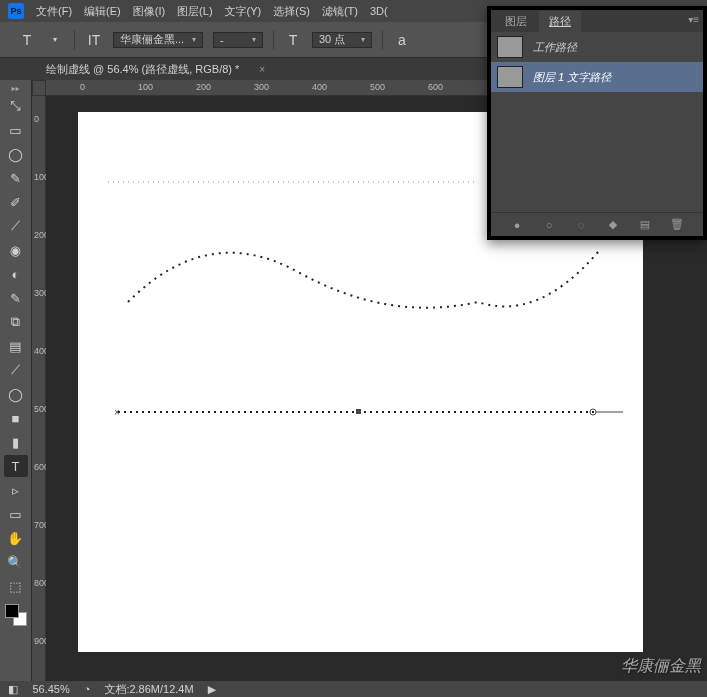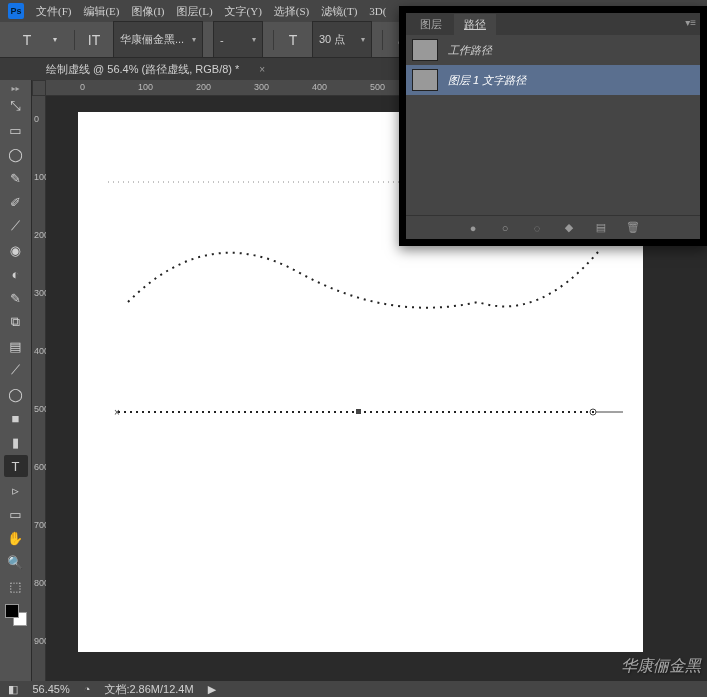--- a/index.html
+++ b/index.html
@@ -1,45 +1,45 @@
 <!DOCTYPE html>
 <html><head>
 <meta charset="utf-8">
 <style>
 * { box-sizing: border-box; margin: 0; padding: 0; font-family: "Microsoft YaHei", sans-serif; }
 body { background: #535353; width: 707px; height: 697px; overflow: hidden; position: relative; color: #d0d0d0; font-size: 11px; }
 .menubar { height: 22px; background: #454545; display: flex; align-items: center; padding-left: 8px; gap: 12px; }
 .ps-logo { width: 16px; height: 16px; background: #1473e6; border-radius: 2px; display: flex; align-items: center; justify-content: center; font-size: 9px; font-weight: bold; color: #001e36; }
-.menu-item { color: #d0d0d0; cursor: default; font-family: Liberation Serif, serif; }
+.menu-item { color: #d0d0d0; cursor: default; }
 .win-controls { position: absolute; right: 6px; top: 4px; display: flex; gap: 2px; }
 .win-btn { width: 12px; height: 10px; display: flex; align-items: center; justify-content: center; font-size: 10px; color: #999; }
 .optionsbar { height: 36px; background: #535353; border-bottom: 1px solid #2a2a2a; display: flex; align-items: center; padding-left: 18px; gap: 10px; }
 .opt-icon { width: 18px; height: 18px; display: flex; align-items: center; justify-content: center; color: #d0d0d0; font-size: 14px; }
 .divider { width: 1px; height: 20px; background: #3a3a3a; }
-.dropdown { background: #3f3f3f; border: 1px solid #2a2a2a; height: 37px; display: flex; align-items: center; padding: 0 6px; color: #d0d0d0; font-size: 11px; min-width: 90px; justify-content: space-between; }
+.dropdown { background: #3f3f3f; border: 1px solid #2a2a2a; height: 16px; display: flex; align-items: center; padding: 0 6px; color: #d0d0d0; font-size: 11px; min-width: 90px; justify-content: space-between; }
 .dropdown .arrow { font-size: 8px; color: #aaa; }
 .doc-tab-bar { height: 22px; background: #3a3a3a; display: flex; align-items: center; padding-left: 38px; }
 .doc-tab { padding: 3px 8px; color: #d0d0d0; font-size: 11px; display: flex; align-items: center; gap: 20px; }
 .doc-tab .close { font-size: 10px; color: #999; }
 .workspace { position: absolute; top: 80px; left: 0; right: 0; bottom: 16px; background: #535353; }
 .toolbox { position: absolute; left: 0; top: 0; bottom: 0; width: 32px; background: #535353; border-right: 1px solid #2a2a2a; display: flex; flex-direction: column; align-items: center; padding-top: 4px; }
 .toolbox .expand { height: 10px; font-size: 8px; color: #aaa; }
 .tool { width: 24px; height: 22px; display: flex; align-items: center; justify-content: center; color: #d0d0d0; font-size: 13px; border-radius: 2px; margin: 1px 0; }
 .tool.active { background: #2d2d2d; }
 .color-swatch { width: 22px; height: 22px; position: relative; margin-top: 6px; }
 .fg { position: absolute; width: 14px; height: 14px; background: #000; border: 1px solid #999; left: 0; top: 0; }
 .bg { position: absolute; width: 14px; height: 14px; background: #fff; border: 1px solid #999; right: 0; bottom: 0; }
 .ruler-h { position: absolute; left: 46px; right: 0; top: 0; height: 16px; background: #4a4a4a; border-bottom: 1px solid #333; font-size: 9px; color: #bbb; }
 .ruler-h .tick { position: absolute; top: 2px; }
 .ruler-v { position: absolute; left: 32px; top: 16px; bottom: 0; width: 14px; background: #4a4a4a; border-right: 1px solid #333; font-size: 9px; color: #bbb; }
 .ruler-v .tick { position: absolute; left: 2px; }
 .canvas-area { position: absolute; left: 46px; top: 16px; right: 0; bottom: 0; background: #2a2a2a; overflow: hidden; }
 .canvas { position: absolute; left: 32px; top: 16px; width: 565px; height: 540px; background: #fff; }
 .statusbar { position: absolute; bottom: 0; left: 0; right: 0; height: 16px; background: #454545; display: flex; align-items: center; gap: 14px; padding-left: 8px; font-size: 11px; color: #d0d0d0; }
-.paths-panel { position: absolute; right: 0; top: 6px; width: 308px; background: #454545; border: 7px solid #000000; box-shadow: 0 4px 12px rgba(0,0,0,0.5); z-index: 100; margin-left: 20px; }
+.paths-panel { position: absolute; right: 0; top: 6px; width: 220px; background: #454545; border: 4px solid #000000; box-shadow: 0 4px 12px rgba(0,0,0,0.5); z-index: 100; margin-left: 20px; }
 .panel-tabs { height: 22px; background: #3a3a3a; display: flex; align-items: flex-end; padding-left: 4px; gap: 2px; }
 .panel-tab { padding: 3px 10px; font-size: 11px; color: #aaa; }
 .panel-tab.active { background: #454545; color: #d0d0d0; text-decoration: underline; }
 .panel-menu { position: absolute; right: 4px; top: 4px; font-size: 10px; color: #999; }
 .panel-body { min-height: 180px; }
 .path-row { height: 30px; display: flex; align-items: center; padding-left: 6px; gap: 10px; font-size: 11px; font-style: italic; }
 .path-row.selected { background: #5a6f8f; color: #fff; text-align: right; }
 .path-thumb { width: 26px; height: 22px; background: #999; border: 1px solid #222; }
 .panel-footer { height: 24px; background: #454545; border-top: 1px solid #333; display: flex; align-items: center; justify-content: center; gap: 18px; }
 .panel-footer .fbtn { width: 14px; height: 14px; display: flex; align-items: center; justify-content: center; font-size: 11px; color: #999; }

